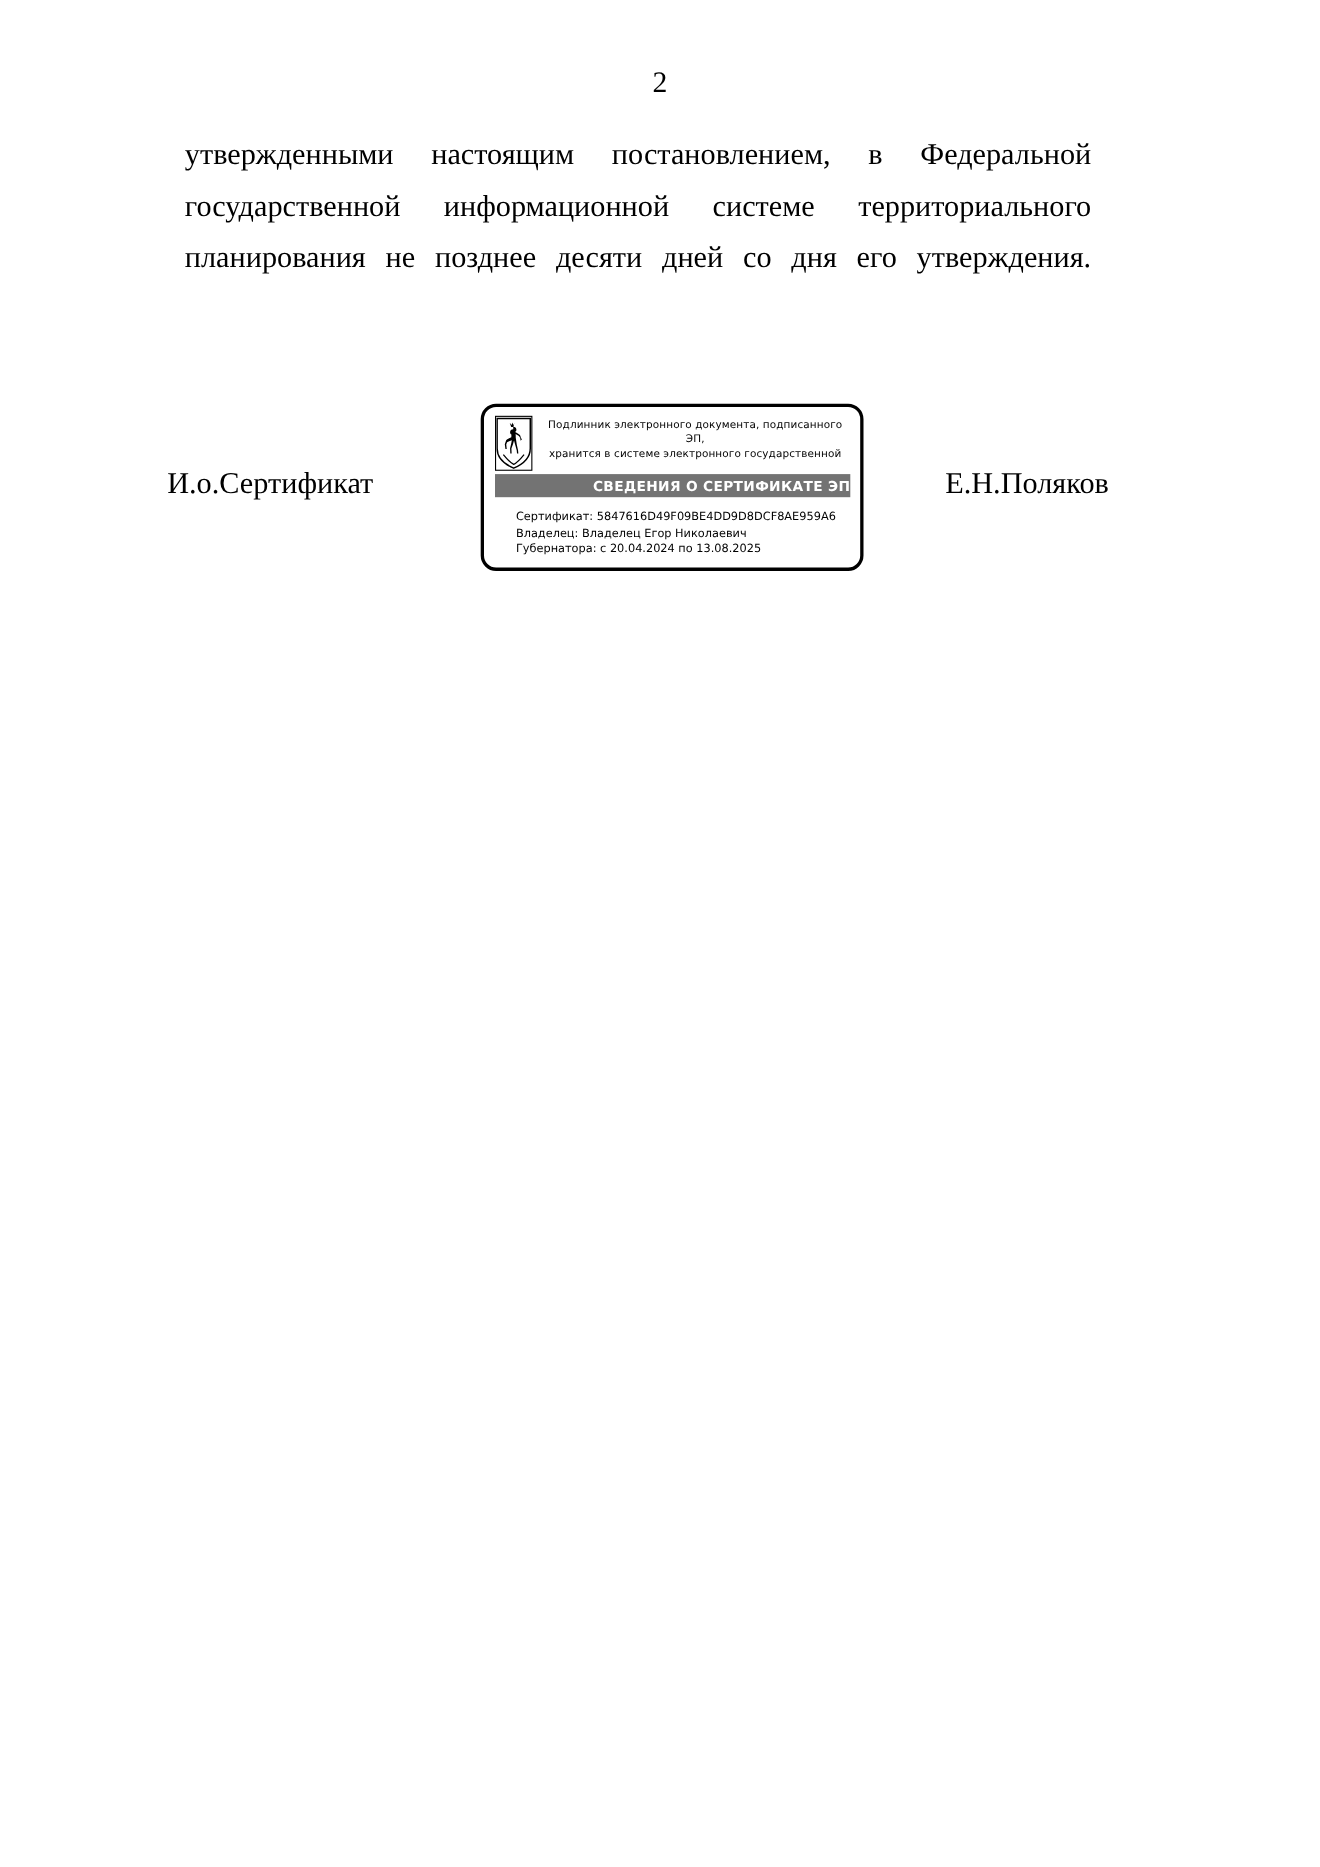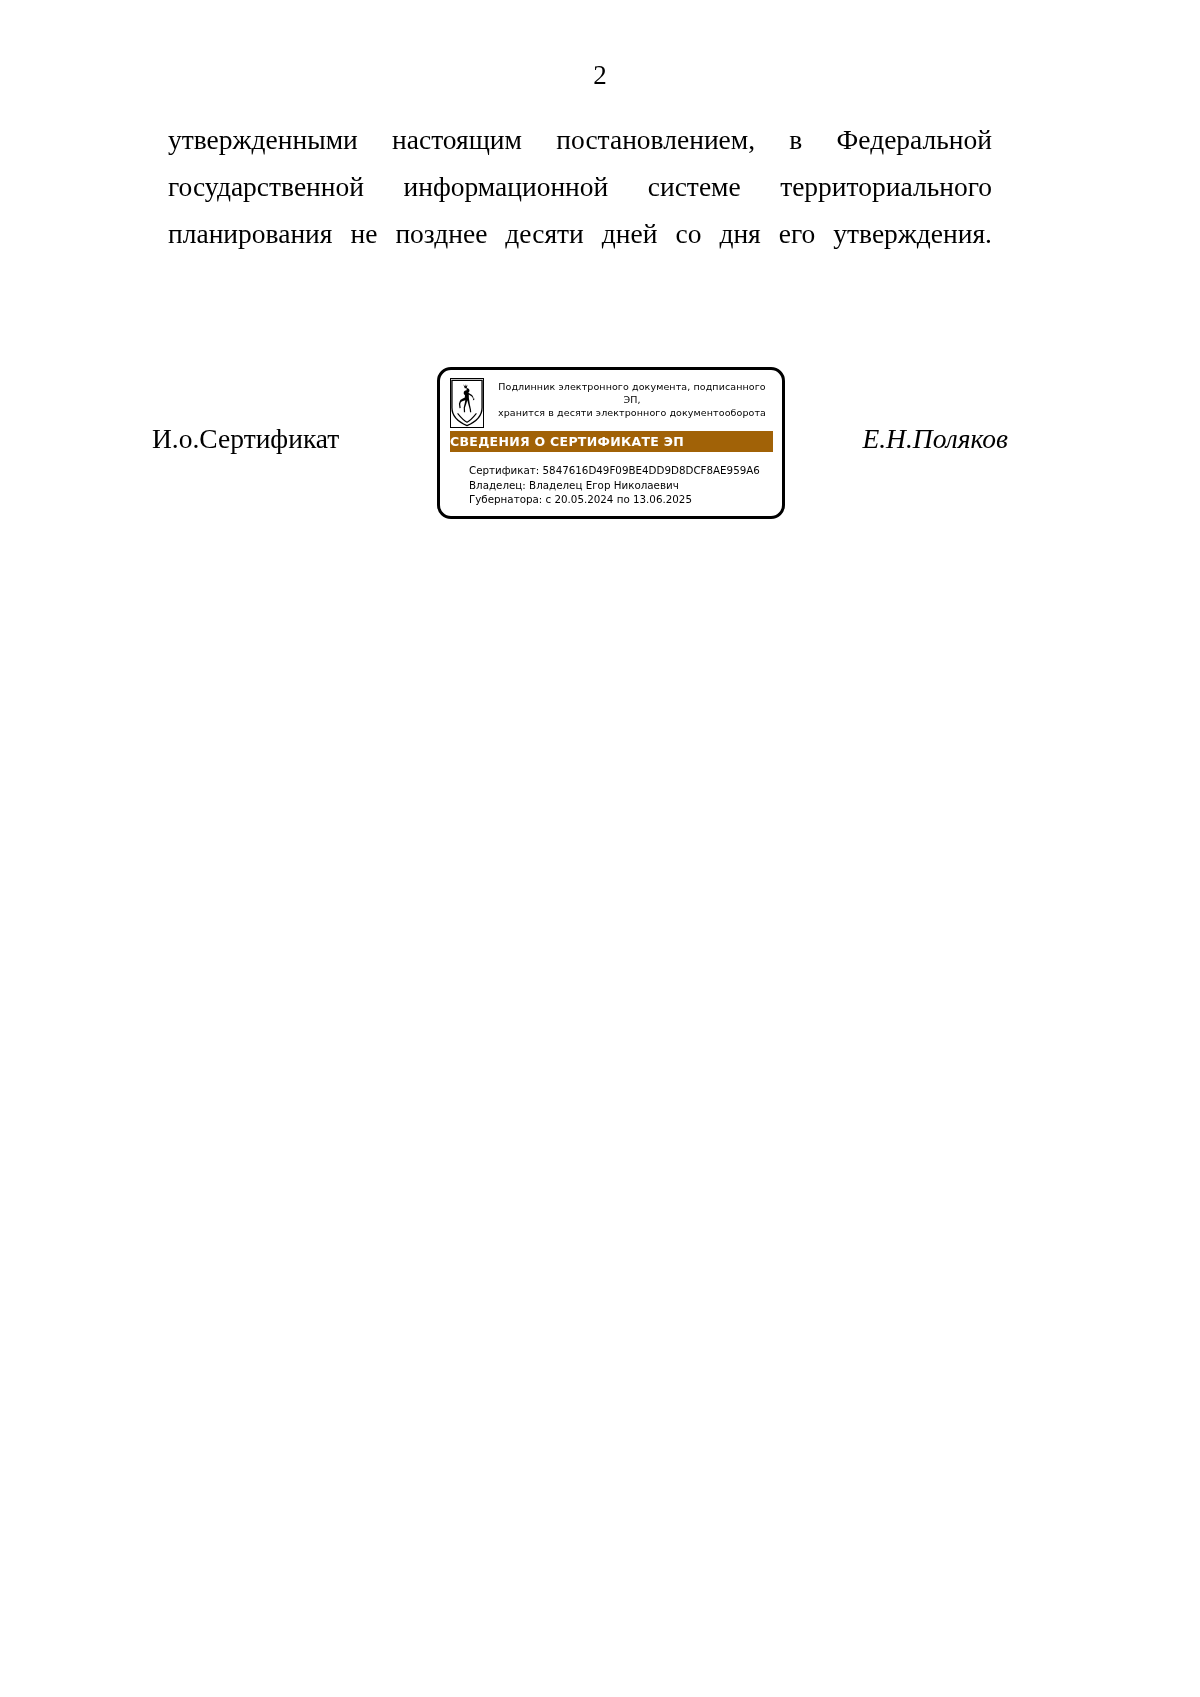--- a/index.html
+++ b/index.html
@@ -80,21 +80,20 @@
     position: absolute;
     left: 0;
     top: 0;
     white-space: nowrap;
   }
   .sig-right {
     position: absolute;
     right: 0;
     top: 0;
     white-space: nowrap;
-    font-style: italic;
   }
 
   
   .stamp {
     position: absolute;
     left: 437px;
     top: 367px;
     width: 348px;
     height: 152px;
     border: 3px solid #000000;
@@ -136,25 +135,25 @@
   }
   .stamp-head-text .l1 { display: block; }
   .stamp-head-text .l2 { display: block; }
 
   .stamp-banner {
     position: absolute;
     left: 10px;
     right: 9px;
     top: 61px;
     height: 21px;
-    background: #a16207;
+    background: #737373;
     color: #ffffff;
     font-size: 12.5px;
     line-height: 21px;
-    text-align: left;
+    text-align: right;
     font-weight: 700;
     letter-spacing: 0.3px;
     white-space: nowrap;
     overflow: hidden;
   }
 
   .stamp-details {
     position: absolute;
     left: 29px;
     right: 8px;
@@ -198,36 +197,36 @@
                    l-0.3 -3.0 l-1.4 -5.2 l-1.2 -4.4 l-1.0 3.6 l-1.5 4.3 l0.2 4.7
                    l-1.3 0 l-0.2 -4.9 l1.1 -4.6 l0.6 -3.2 l-2.6 0.9 l-2.0 0.9
                    l-0.8 2.2 l0.5 4.3 l-1.3 0.2 l-0.6 -4.7 l1.0 -3.0
                    c0.4 -1.1 1.0 -1.6 2.2 -2.2 l3.1 -1.5 l0.1 -2.6
                    c-0.8 -0.5 -1.3 -1.3 -1.3 -2.3 c0 -1.6 1.2 -2.8 3.1 -2.8 z"></path>
         </g>
         <path d="M7 36 C11 41 14 44 17 45.4 C20 44 23 41 27 36" fill="none" stroke="#000000" stroke-width="1.2"></path>
       </svg>
       <div class="stamp-head-text">
         <span class="l1">Подлинник электронного документа, подписанного ЭП,</span>
-        <span class="l2">хранится в десяти электронного документооборота</span>
+        <span class="l2">хранится в системе электронного государственной</span>
       </div>
     </div>
 
     <div class="stamp-banner">СВЕДЕНИЯ О СЕРТИФИКАТЕ ЭП</div>
 
     <div class="stamp-details">
       <div>
         <span>Сертификат:</span>
         <span>5847616D49F09BE4DD9D8DCF8AE959A6</span>
       </div>
       <div>
         <span>Владелец:</span>
         <span>Владелец Егор Николаевич</span>
       </div>
       <div>
         <span>Губернатора:</span>
-        <span>с 20.05.2024 по 13.06.2025</span>
+        <span>с 20.04.2024 по 13.08.2025</span>
       </div>
     </div>
 
   </div>
 
 </div>
 
 </body></html>

